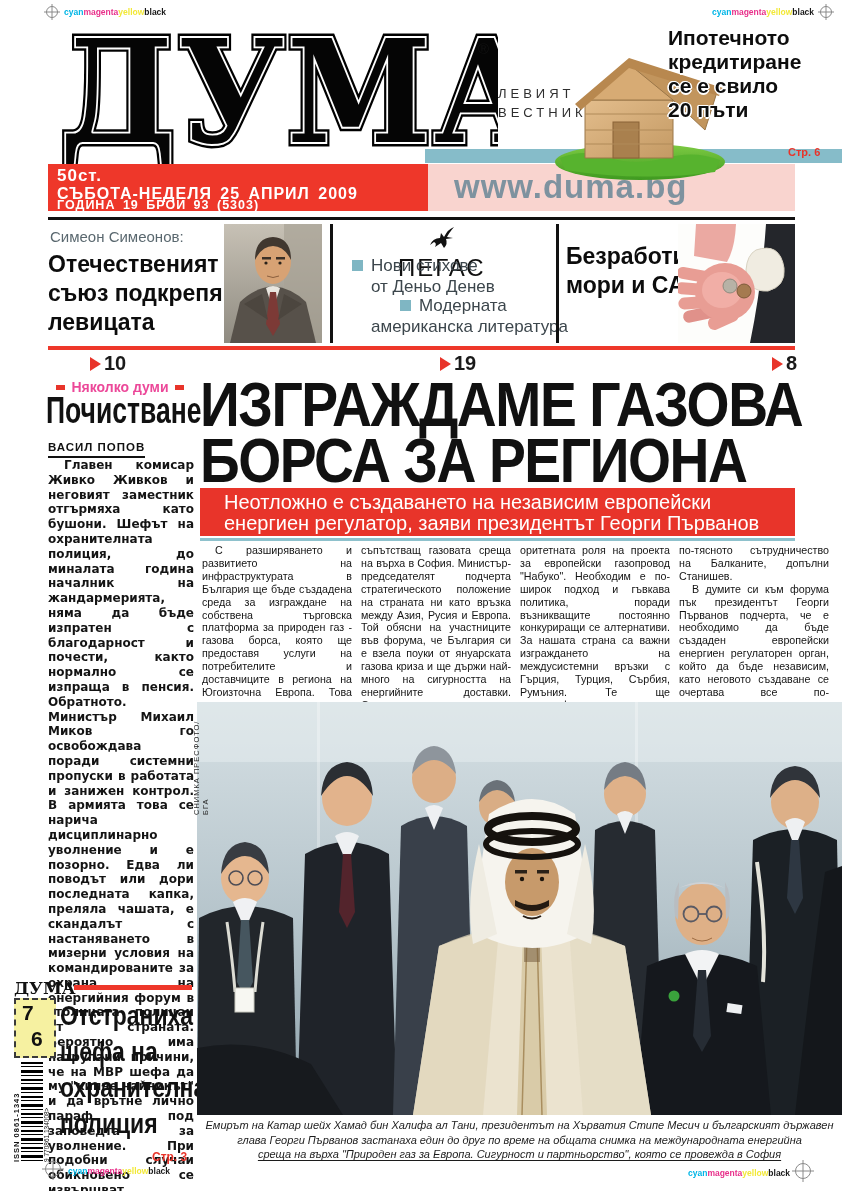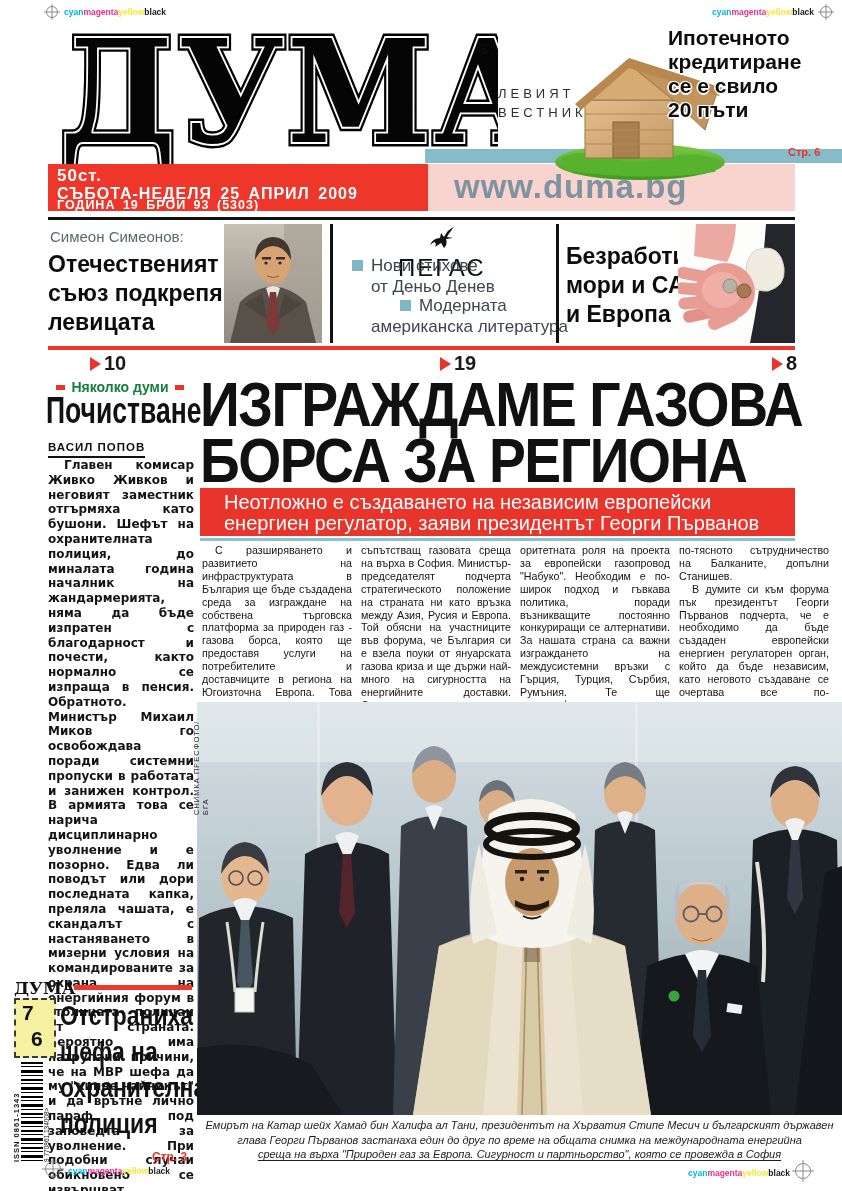--- a/index.html
+++ b/index.html
@@ -35,21 +35,21 @@
   .bullet{width:11px;height:11px;background:#7fb6c3;}
   .peg-item{font-size:17px;color:#3c464c;line-height:21px;}
   #pegbrand{font-size:24px;letter-spacing:2px;color:#111;}
   
   .pointer{display:flex;align-items:center;gap:3px;}
   .tri{width:0;height:0;border-left:11px solid #e8342a;border-top:7px solid transparent;border-bottom:7px solid transparent;}
   .pnum{font-size:20px;font-weight:bold;color:#1a1a1a;}
   
   #op-kicker{left:46px;top:379px;width:148px;display:flex;align-items:center;justify-content:center;gap:6px;}
   #op-kicker .dash{width:9px;height:5px;background:#e8342a;}
-  #op-kicker .ktext{font-size:14px;font-weight:bold;color:#15803d;}
+  #op-kicker .ktext{font-size:14px;font-weight:bold;color:#ec4899;}
   #op-title{left:46px;top:390px;font-size:34px;font-weight:bold;letter-spacing:0;transform:scale(0.78,1.08);}
   #op-author{left:48px;top:441px;font-size:11.5px;font-weight:bold;letter-spacing:1px;border-bottom:2px solid #111;padding-bottom:3px;}
   #op-body{left:48px;top:458px;width:146px;font-size:12px;font-weight:bold;line-height:14.8px;
            text-align:justify;text-indent:16px;color:#141414;font-family:"DejaVu Sans",sans-serif;}
   
   .headline{font-size:57px;font-weight:bold;letter-spacing:-1.5px;line-height:1;transform:scale(0.97,1.12);}
   #subhead{left:200px;top:488px;width:595px;height:48px;background:#e8342a;color:#fff;}
   #subhead div{margin-left:24px;font-size:20px;font-weight:normal;line-height:21px;}
   #subhead div:first-child{margin-top:4px;}
   #tealrule{left:200px;top:538px;width:595px;height:3px;background:#8ec1cc;}
@@ -195,21 +195,20 @@
     <div>от Деньо Денев</div>
   </div>
   <div class="abs bullet" style="left:400px;top:300px;"></div>
   <div class="abs peg-item" style="left:419px;top:295px;">Модерната</div>
   <div class="abs peg-item" style="left:371px;top:316px;">американска литература</div>
 
   <div class="abs vdiv" style="left:556px;top:224px;height:119px;"></div>
   <div class="abs" style="left:566px;top:242px;">
     <div class="teaser-title">Безработица</div>
     <div class="teaser-title">мори и САЩ,</div>
-    <div class="teaser-title">и Европа</div>
   </div>
   <svg class="abs" style="left:678px;top:224px;" width="117" height="119" viewBox="0 0 117 119">
     <rect width="117" height="119" fill="#fdfdfb"></rect>
     <path d="M88,0 L117,0 L117,119 L72,119 Q84,60 88,0 Z" fill="#24262b"></path>
     <path d="M78,26 Q102,18 106,44 Q108,62 90,67 Q68,68 68,46 Q69,31 78,26 Z" fill="#f0ece1" stroke="#d8d2c2"></path>
     <path d="M18,0 L58,0 Q57,24 49,38 L16,32 Z" fill="#eba9a2"></path>
     <rect x="0" y="42" width="36" height="12" rx="6" fill="#e89d94" transform="rotate(10 0 42)"></rect>
     <rect x="-2" y="58" width="40" height="12" rx="6" fill="#e89d94" transform="rotate(4 0 58)"></rect>
     <rect x="0" y="74" width="38" height="12" rx="6" fill="#e89d94" transform="rotate(-4 0 74)"></rect>
     <rect x="4" y="88" width="34" height="12" rx="6" fill="#e0918a" transform="rotate(-12 4 88)"></rect>

